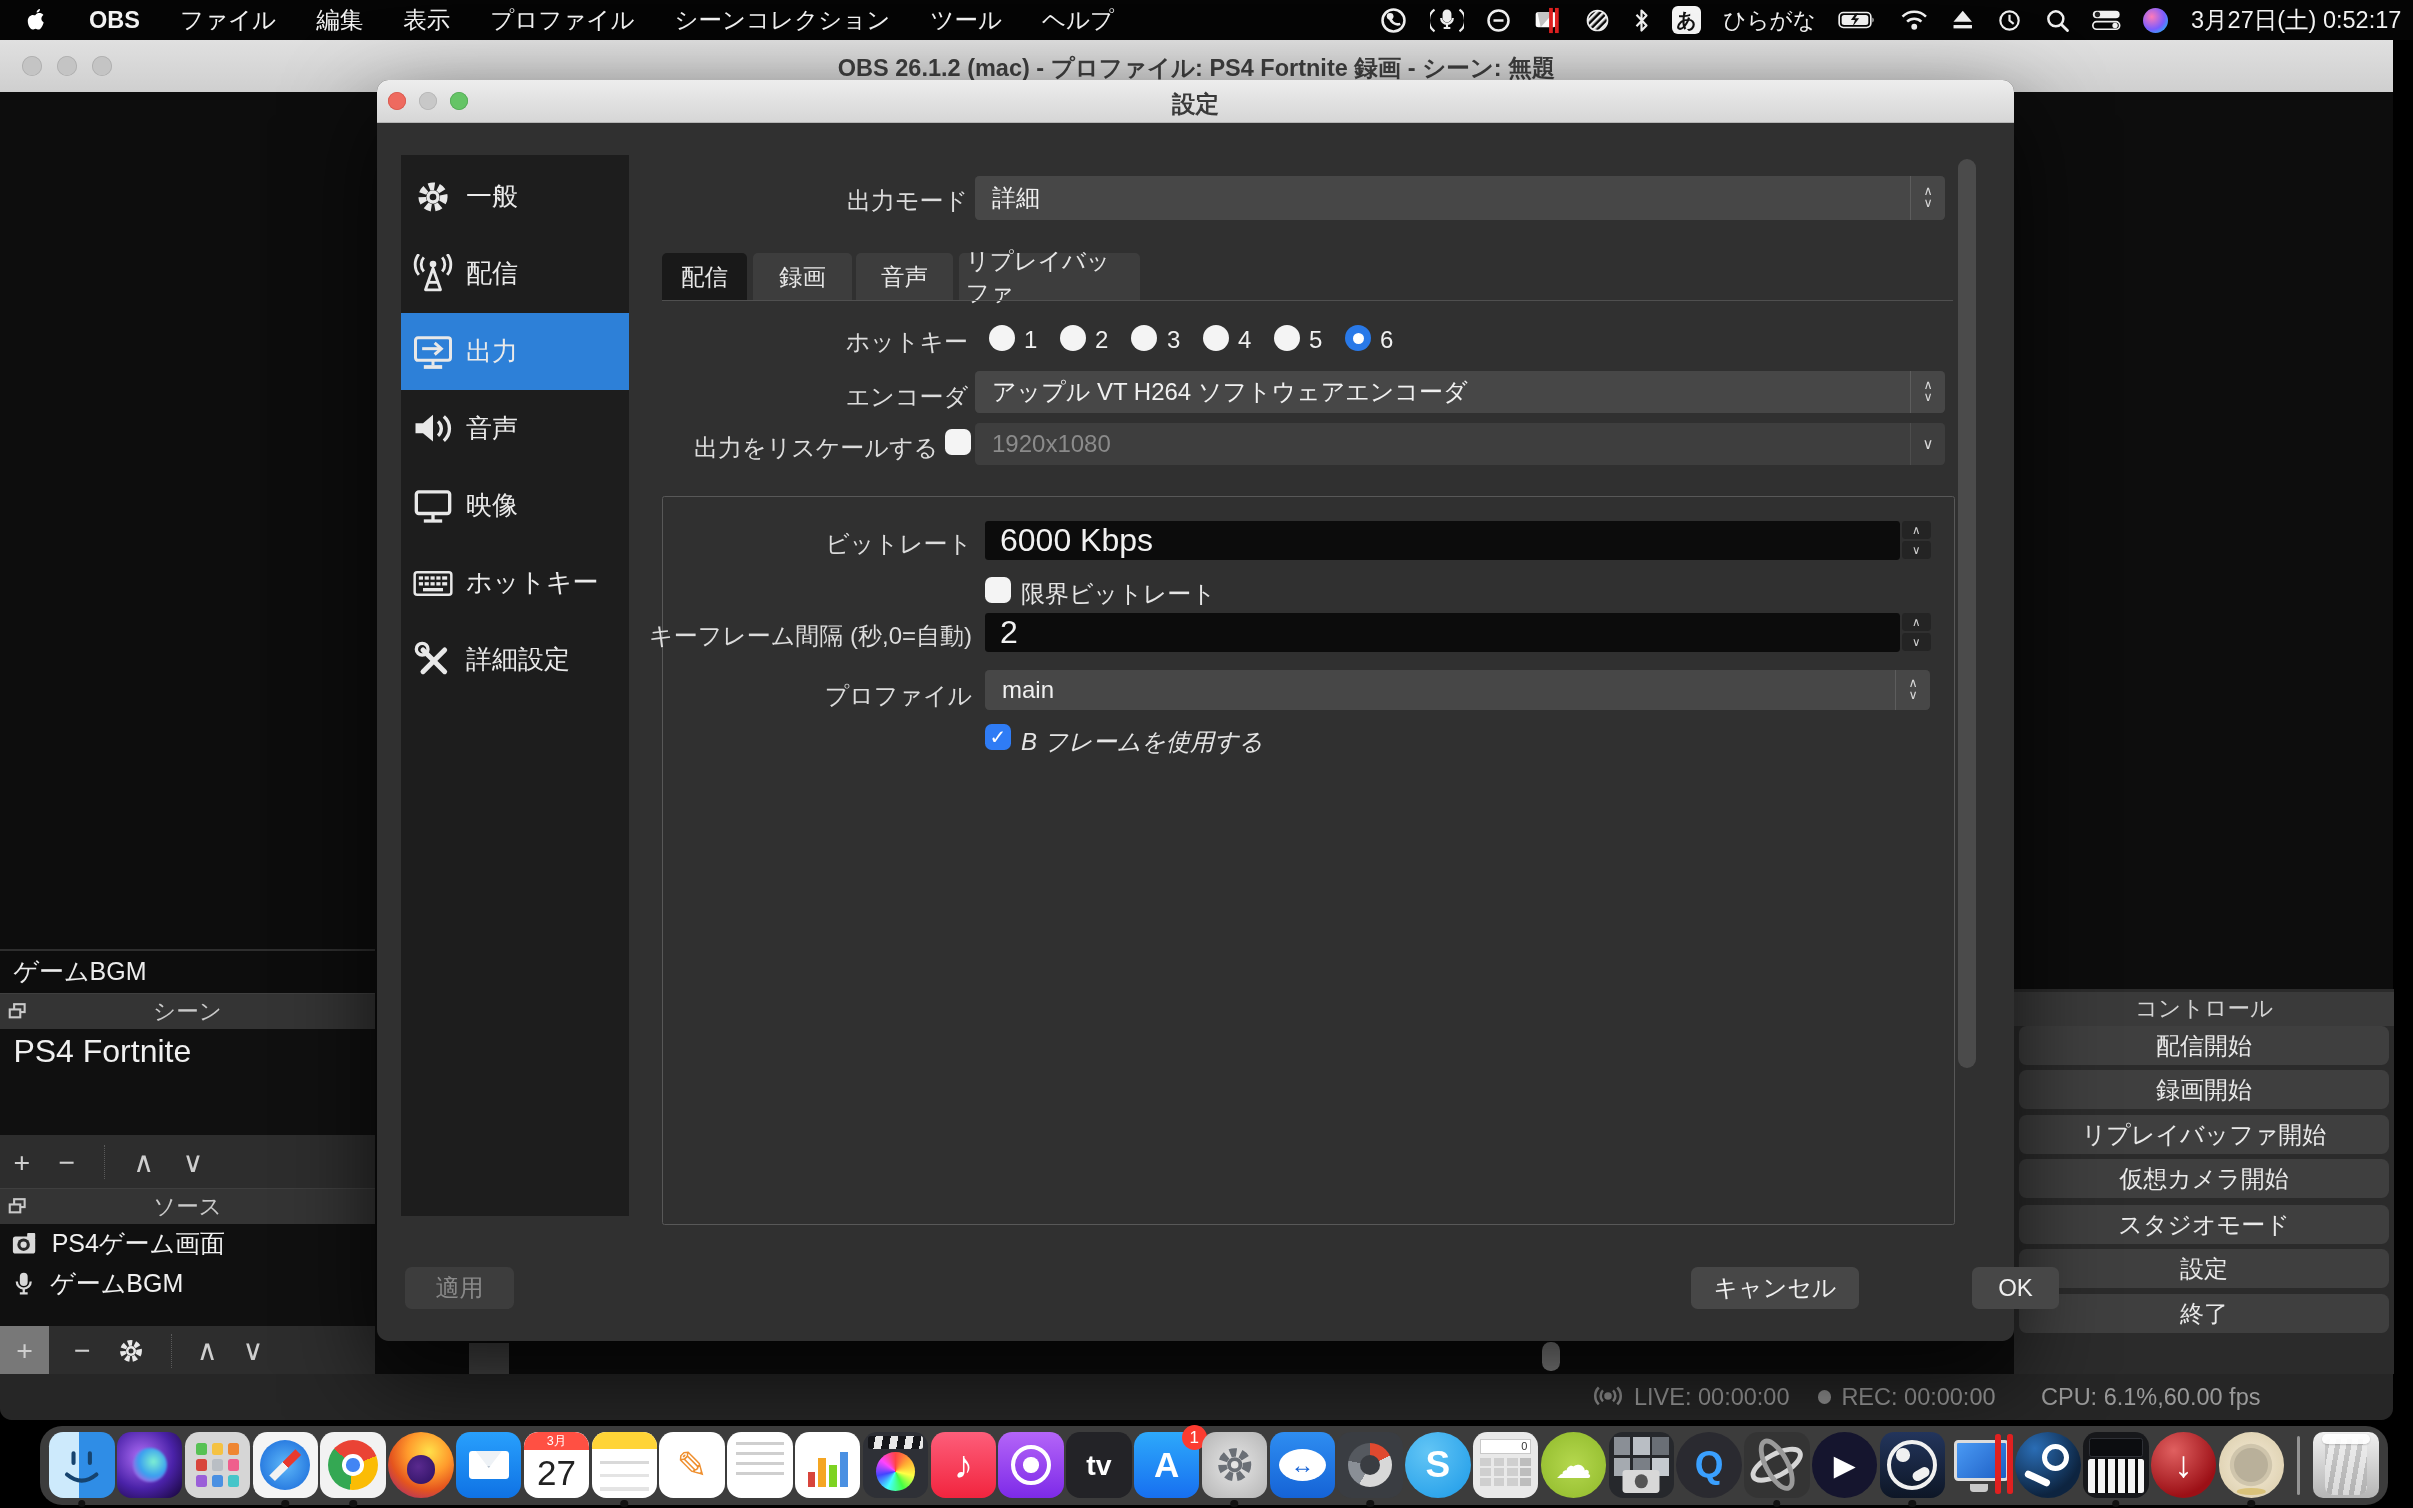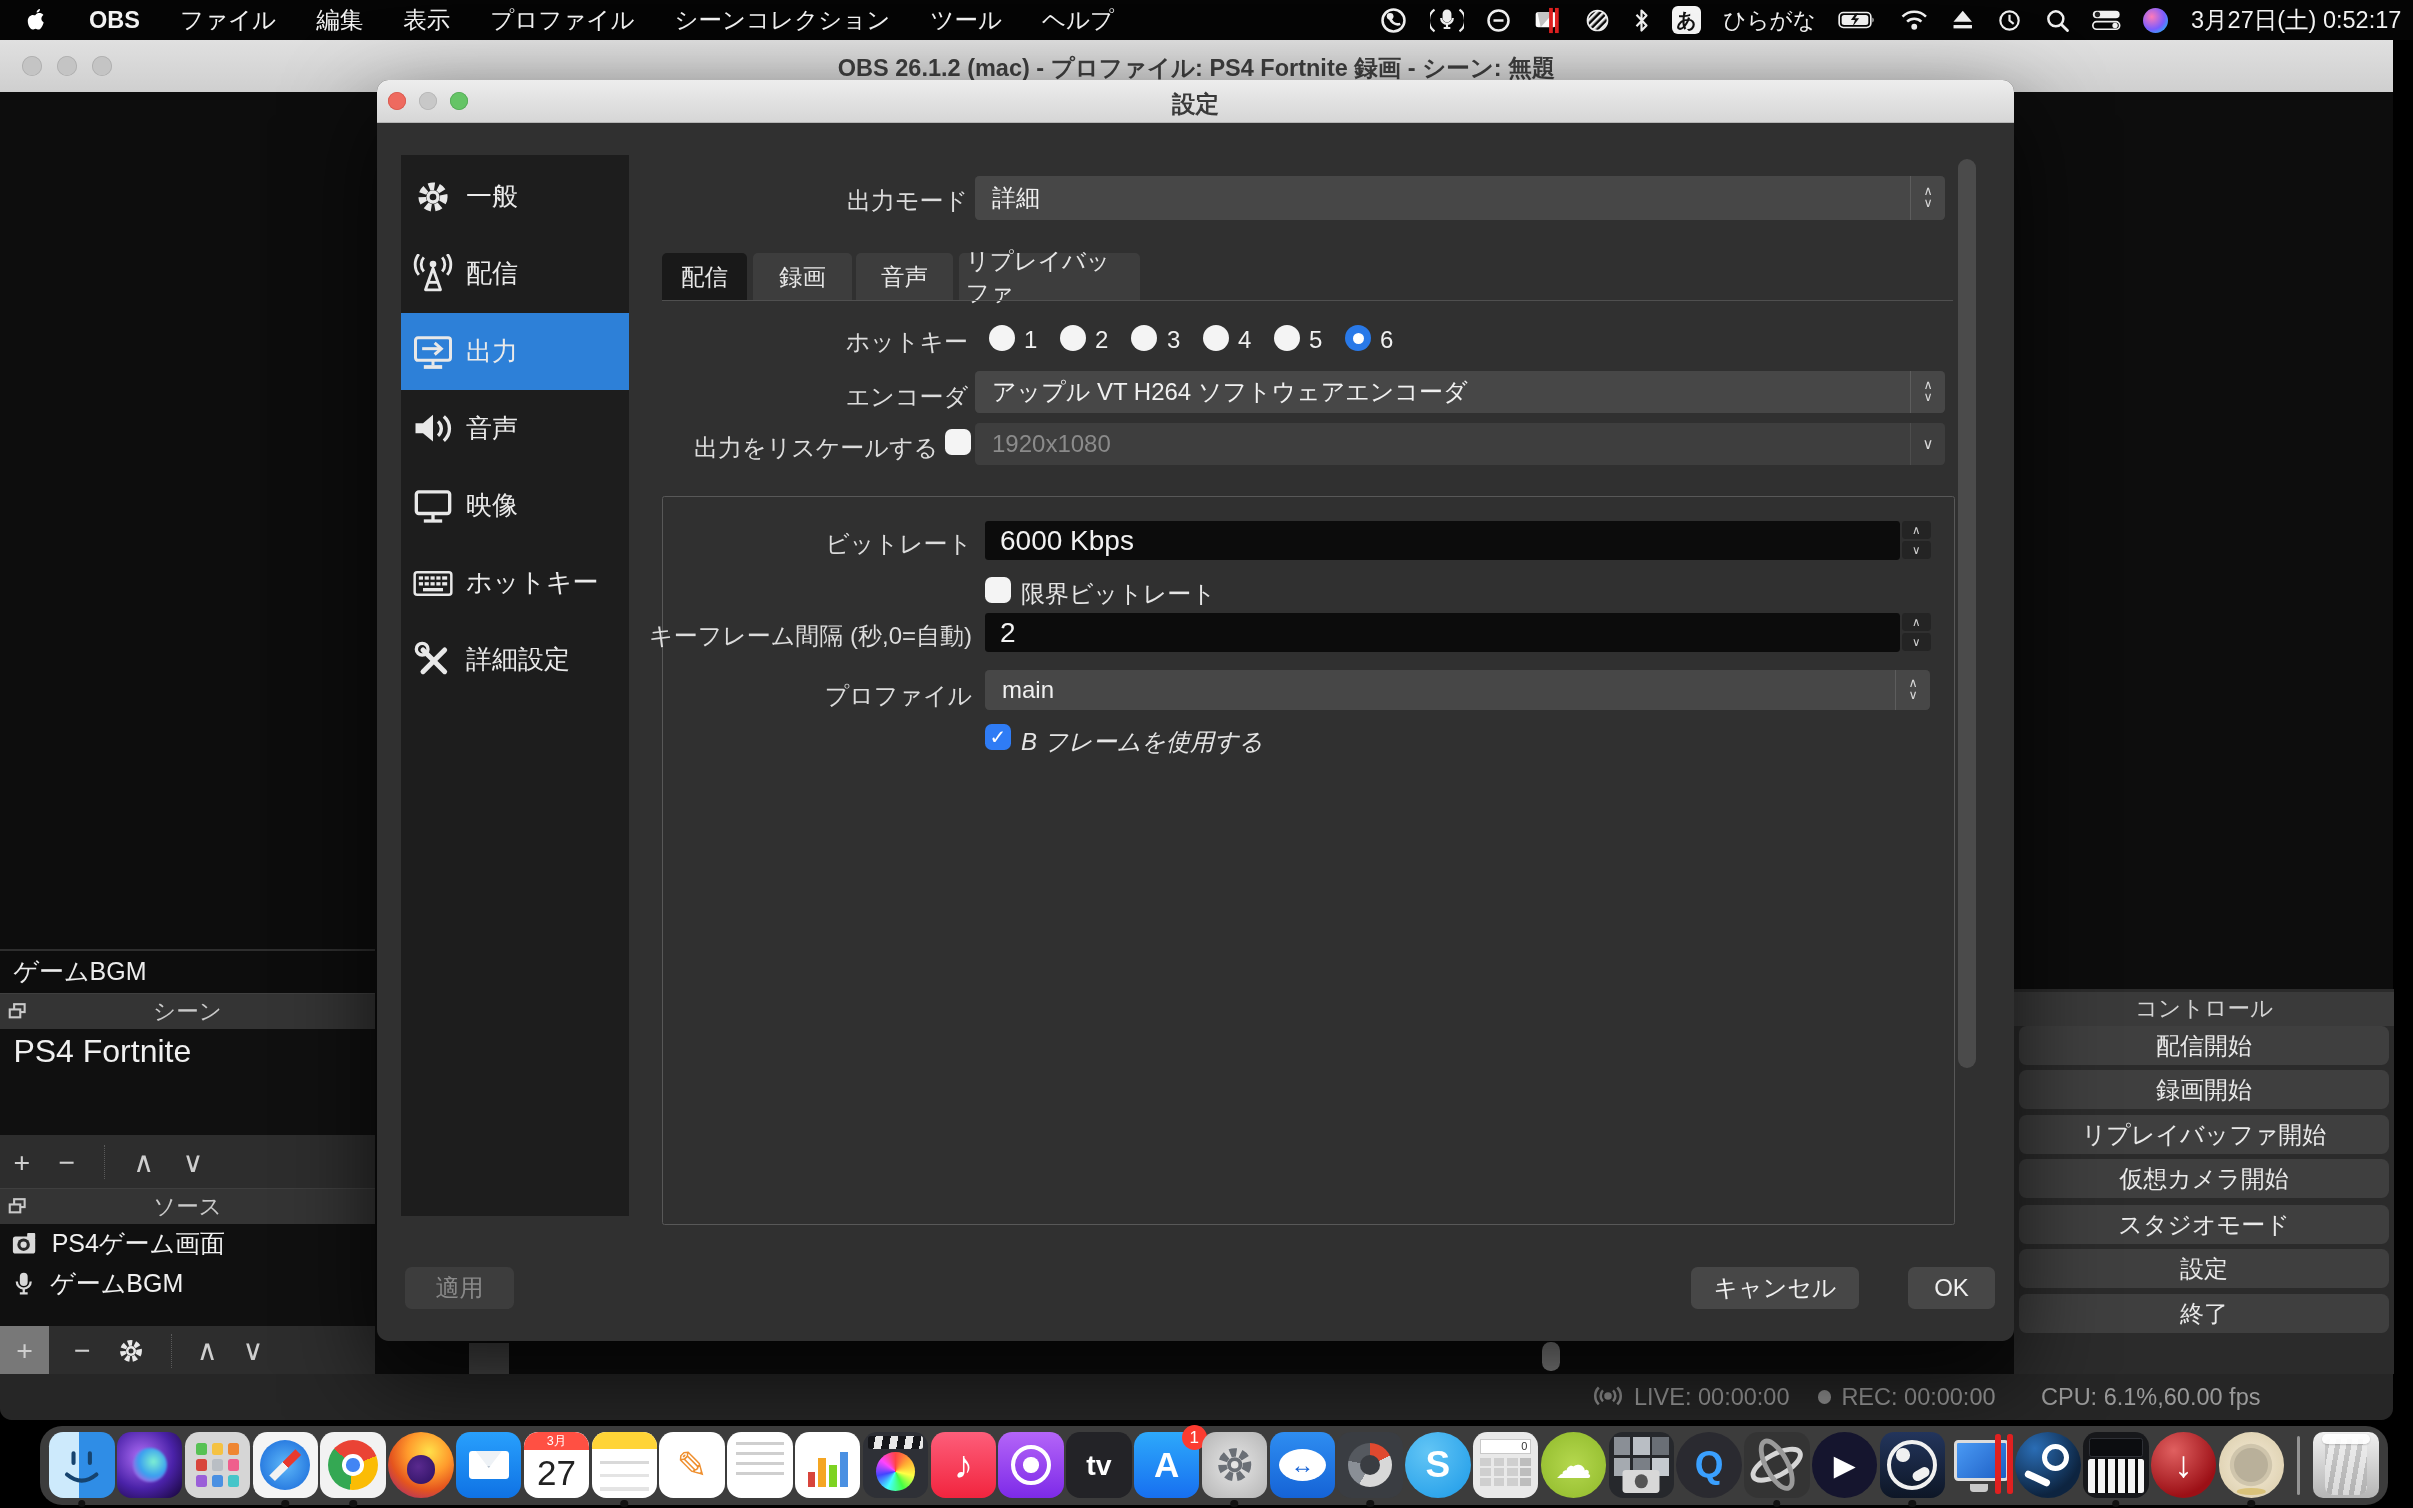--- a/index.html
+++ b/index.html
@@ -56,21 +56,21 @@
   .combo .cspin{position:absolute;right:0;top:0;bottom:0;width:34px;border-left:0.8px solid #5d5d5d;display:flex;flex-direction:column;align-items:center;justify-content:center;font-size:12.6px;line-height:11.7px;color:#d8d8d8;}
   .combo.disabled{background:#3e3e3e;color:#8b8b8b;}
   .tab{position:absolute;top:253px;height:47px;background:#3d3d3d;border-radius:5px 5px 0 0;display:flex;align-items:center;justify-content:center;font-size:23.5px;color:#e6e6e6;padding:0 6.7px;box-sizing:border-box;}
   .tab.sel{background:#191919;}
   .rad{position:absolute;width:26px;height:26px;border-radius:50%;background:#f4f4f4;}
   .rad.sel{background:#2979e8;}
   .rad.sel::after{content:"";position:absolute;inset:7.5px;background:#fff;border-radius:50%;}
   .raddig{position:absolute;font-size:24px;color:#f0f0f0;}
   .chk{position:absolute;width:26px;height:26px;border-radius:6.7px;background:#f4f4f4;}
   .chk.checked{background:#2f7cf5;color:#fff;font-size:20px;font-weight:bold;text-align:center;line-height:26px;}
-  .dinput{position:absolute;background:#0c0c0c;border-radius:3.4px;display:flex;align-items:center;padding:0 15px;box-sizing:border-box;font-size:28px;color:#f2f2f2;}
+  .dinput{position:absolute;background:#0c0c0c;border-radius:3.4px;display:flex;align-items:center;padding:0 15px;box-sizing:border-box;font-size:32px;color:#f2f2f2;}
   .spin{position:absolute;width:28.5px;display:flex;flex-direction:column;gap:1.7px;}
   .sb{height:18.4px;background:#242424;border-radius:3.4px;display:flex;align-items:center;justify-content:center;font-size:11.7px;color:#d0d0d0;}
   .btn{position:absolute;background:#474747;border-radius:6.7px;text-align:center;font-size:24px;color:#efefef;}
   .btn.disabled{background:#3d3d3d;color:#8a8a8a;}
 
   
   #dock{position:absolute;left:40px;top:1426px;height:79px;display:flex;align-items:center;gap:0.8px;padding:0 8.4px;background:rgba(150,150,150,.40);border-radius:22px;}
   .dslot{position:relative;width:67px;height:67px;flex:0 0 auto;}
   .di{position:absolute;inset:0 0.8px 0.8px 0.8px;border-radius:14.2px;overflow:hidden;}
   .rdot{position:absolute;left:50%;transform:translateX(-50%);bottom:-8.4px;width:7.5px;height:7.5px;border-radius:50%;background:#111;}
@@ -495,21 +495,21 @@
     </span>
 </div>
 
 <span class="chk checked" style="left:985px;top:724px;">✓</span>
 <div class="llbl" style="left:1021px;top:726px;font-style:italic;">B フレームを使用する</div>
 
 <div class="a" style="left:1958px;top:159px;width:17.6px;height:909px;background:#4b4b4b;border-radius:9.2px;"></div>
 
 <div class="btn disabled" style="left:405px;top:1267px;width:109px;height:42px;line-height:42px;">適用</div>
 <div class="btn" style="left:1691px;top:1267px;width:168px;height:42px;line-height:42px;">キャンセル</div>
-<div class="btn" style="left:1908px;top:1267px;width:87px;height:42px;line-height:42px;">OK</div>
+<div class="btn" style="left:1972px;top:1267px;width:87px;height:42px;line-height:42px;">OK</div>
 
 <div id="dock">
   <div class="dslot">
       <div class="di" style="background:linear-gradient(90deg,#cdeafc 0 46%,#2f8de6 46%);">
         <svg class="glyph" viewBox="0 0 80 80">
           <path d="M30 26v12M50 26v12" stroke="#16436e" stroke-width="5" stroke-linecap="round" fill="none"></path>
           <path d="M22 52c12 10 24 10 36 0" stroke="#16436e" stroke-width="5" fill="none" stroke-linecap="round"></path>
         </svg>
       </div>
       <span class="rdot"></span>

